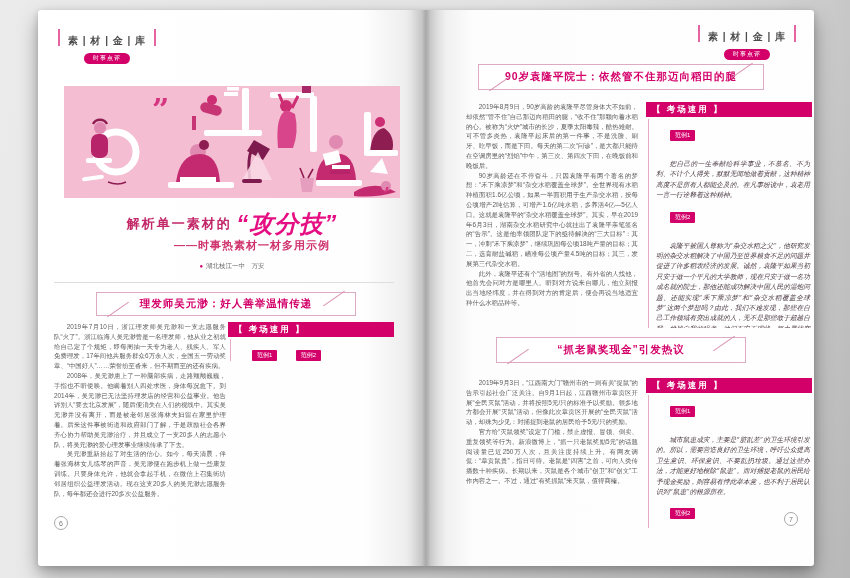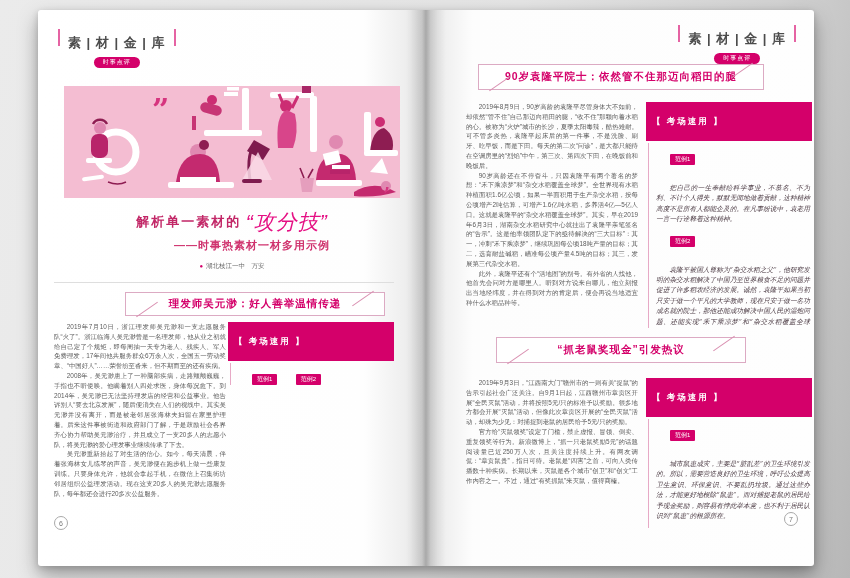--- a/index.html
+++ b/index.html
@@ -13,49 +13,49 @@
   .page{position:absolute;top:0;height:556px;overflow:hidden;}
   .page.left{left:0;width:388px;border-radius:3px 0 0 3px;
     background:linear-gradient(to right,#ffffff 0%,#fefefe 84%,#ececec 96%,#d7d7d7 100%);}
   .page.right{left:388px;width:388px;border-radius:0 3px 3px 0;
     background:linear-gradient(to left,#fefefe 0%,#fdfdfd 88%,#ececec 97%,#d9d9d9 100%);}
   .gutter{position:absolute;left:368px;top:0;width:40px;height:556px;pointer-events:none;
     background:linear-gradient(to right,rgba(0,0,0,0) 0%,rgba(0,0,0,.10) 40%,rgba(0,0,0,.22) 50%,rgba(0,0,0,.10) 62%,rgba(0,0,0,0) 100%);}
 
   
   .brand{position:absolute;display:flex;flex-direction:column;align-items:center;gap:3px;}
-  .brand-title{font-size:13px;font-weight:bold;color:#4c4c4c;letter-spacing:1px;position:relative;padding:2px 10px;white-space:nowrap;}
+  .brand-title{font-size:10px;font-weight:bold;color:#4c4c4c;letter-spacing:1px;position:relative;padding:2px 10px;white-space:nowrap;}
   .brand-title::before,.brand-title::after{content:"";position:absolute;top:-3px;width:2px;height:17px;background:#e563a3;}
   .brand-title::before{left:0;}
   .brand-title::after{right:0;}
   .brand-badge{background:#d4006a;color:#fff;font-size:6px;line-height:9px;padding:1px 9px;border-radius:6px;letter-spacing:1px;}
 
   
   .title-wrap{position:absolute;left:0;width:388px;text-align:center;}
   .title-prefix{font-size:13px;font-weight:bold;color:#c22767;letter-spacing:2px;vertical-align:middle;}
-  .title-quoted{font-size:21px;font-weight:normal;font-style:italic;color:#e50f83;letter-spacing:1px;vertical-align:middle;}
+  .title-quoted{font-size:24px;font-weight:bold;font-style:italic;color:#e50f83;letter-spacing:1px;vertical-align:middle;}
   .subtitle{position:absolute;left:0;width:388px;text-align:center;font-size:11px;font-weight:bold;color:#d0346f;letter-spacing:1px;margin-left:20px;}
   .byline{position:absolute;left:0;width:388px;text-align:center;font-size:6.5px;color:#666;}
   .byline .dot{color:#d4006a;font-size:6px;margin-right:3px;}
   .divider{position:absolute;height:1px;background:#dedede;}
 
   
   .sec-box{position:absolute;border:1px solid #dcaac3;display:flex;align-items:center;justify-content:center;background:#fff;}
   .sec-box .slash{position:absolute;width:26px;height:1px;background:#d98fb0;}
   .sec-box .slash.l{left:8px;bottom:5px;transform:rotate(-35deg);}
   .sec-box .slash.r{right:8px;top:5px;transform:rotate(-35deg);}
   .sec-title{font-size:10.5px;font-weight:bold;color:#d4006a;letter-spacing:1px;white-space:nowrap;}
 
   
   .col{position:absolute;font-size:6.4px;line-height:9.8px;color:#5b5b5b;text-align:justify;overflow:hidden;}
   .col p{margin:0;text-indent:2em;}
 
   
   .use-box{position:absolute;overflow:hidden;}
-  .use-head{background:#d4006a;color:#fff;font-weight:bold;font-size:8.5px;line-height:15px;padding:12px 6px;letter-spacing:2px;}
+  .use-head{background:#d4006a;color:#fff;font-weight:bold;font-size:8.5px;line-height:15px;padding:0 6px;letter-spacing:2px;}
   .use-body{position:relative;padding:6px 2px 0 10px;}
   .use-body::before{content:"";position:absolute;left:2px;top:2px;bottom:2px;width:1px;background:#e7a9c6;}
   .ex-badge{display:inline-block;background:#d4006a;color:#fff;font-size:6px;line-height:9px;padding:1px 5px;margin:0 0 2px 14px;border-radius:1px;}
   .ex-text{font-family:"DejaVu Serif",serif;font-style:italic;font-size:6.7px;line-height:10.4px;color:#4a3942;text-align:justify;text-indent:2em;margin:16px 0 4px;}
 
   .pgnum{position:absolute;width:12px;height:12px;border:1px solid #a9a9a9;border-radius:50%;
     font-size:7px;color:#777;display:flex;align-items:center;justify-content:center;background:#fff;}
 
   .hero{position:absolute;left:26px;top:76px;width:336px;height:112px;}
 </style>
@@ -136,21 +136,21 @@
     <div class="title-wrap" style="top:198px;">
       <span class="title-prefix">解析单一素材的</span>
       <span class="title-quoted">“攻分技”</span>
     </div>
     <div class="subtitle" style="top:228px;">——时事热素材一材多用示例</div>
     <div class="byline" style="top:252px;">
       <span class="dot">●</span><span>湖北枝江一中　万安</span>
     </div>
     <div class="divider" style="top:272px;left:16px;width:340px;"></div>
 
-    <div class="sec-box" style="top:282px;left:58px;width:258px;height:22px;margin-left:29px;">
+    <div class="sec-box" style="top:282px;left:58px;width:258px;height:22px;">
       <span class="slash l"></span>
       <span class="sec-title">理发师吴元渺：好人善举温情传递</span>
       <span class="slash r"></span>
     </div>
 
     <div class="col" style="top:312px;left:16px;width:172px;height:220px;">
       <p>2019年7月10日，浙江理发师吴元渺和一支志愿服务队“火了”。浙江临海人吴元渺曾是一名理发师，他从业之初就给自己定了个规矩，即每周抽一天专为老人、残疾人、军人免费理发，17年间他共服务群众6万余人次，全国五一劳动奖章、“中国好人”……荣誉纷至沓来，但不期而至的还有疾病。</p>
       <p>2008年，吴元渺患上了一种脑部疾病，走路颤颤巍巍，手指也不听使唤。他瞒着别人四处求医，身体每况愈下。到2014年，吴元渺已无法坚持理发店的经营和公益事业。他告诉别人“要去北京发展”，随后便消失在人们的视线中。其实吴元渺并没有离开，而是被老邻居张海林夫妇留在家里护理着。后来这件事被街道和政府部门了解，于是鼓励社会各界齐心协力帮助吴元渺治疗，并且成立了一支20多人的志愿小队，将吴元渺的爱心理发事业继续传承了下去。</p>
       <p>吴元渺重新拾起了对生活的信心。如今，每天清晨，伴着张海林女儿练琴的声音，吴元渺便在跑步机上做一些康复训练。只要身体允许，他就会拿起手机，在微信上召集街坊邻居组织公益理发活动。现在这支20多人的吴元渺志愿服务队，每年都还会进行20多次公益服务。</p>
     </div>

